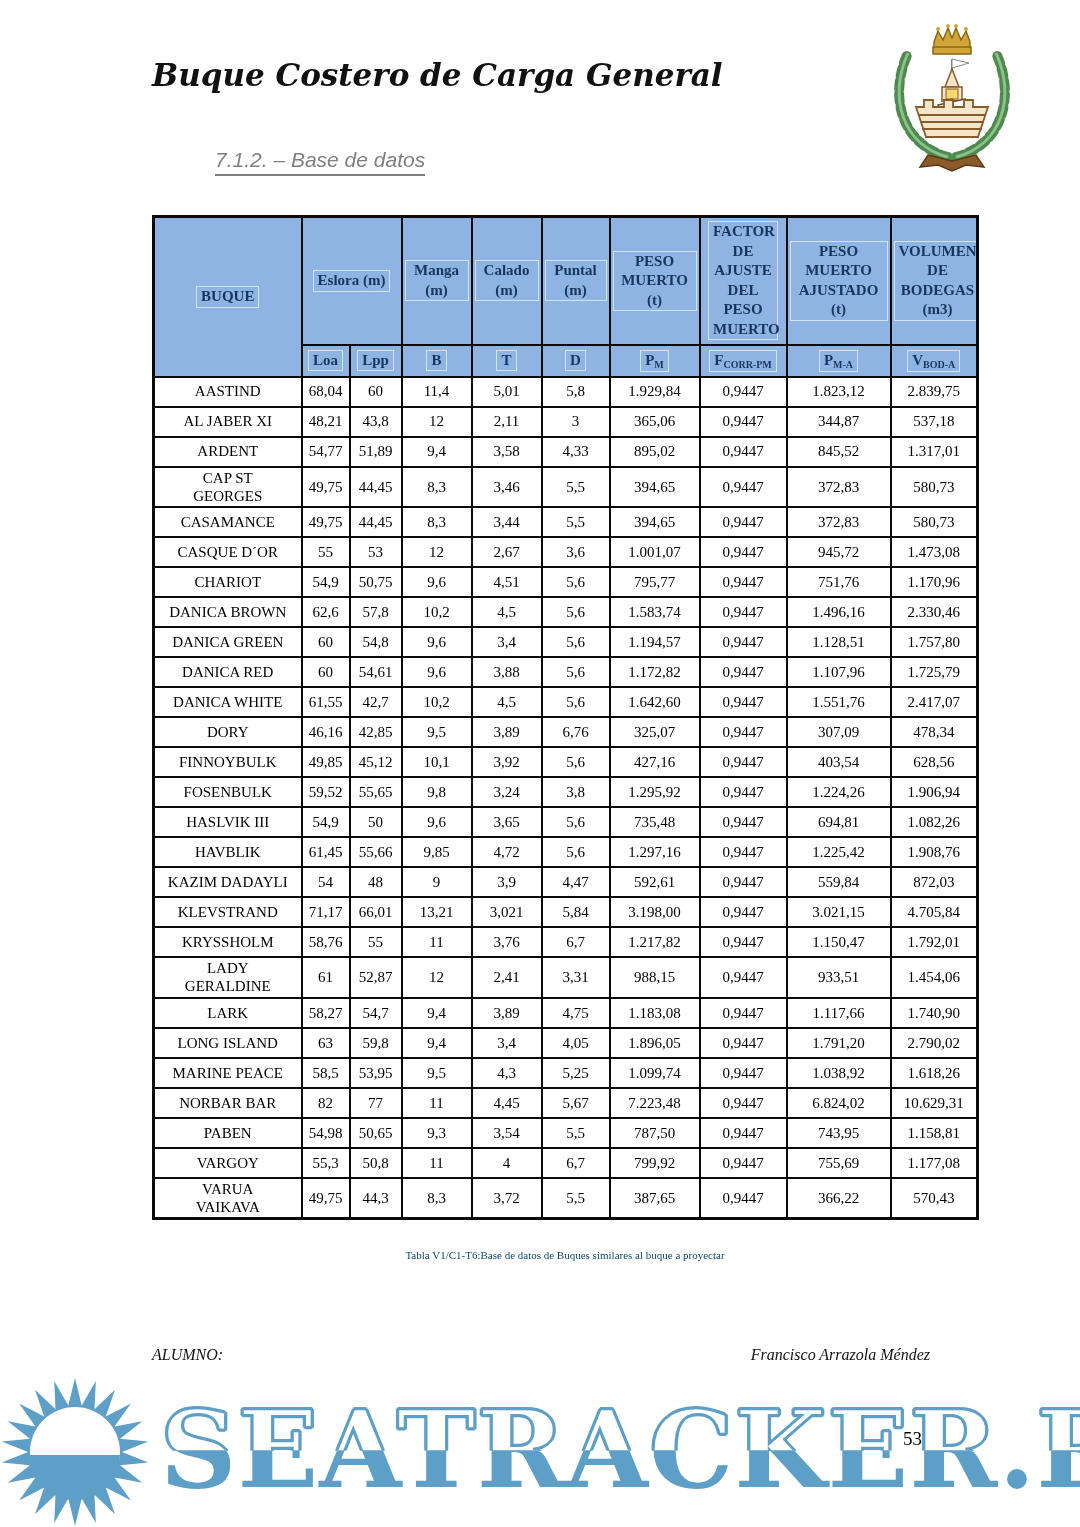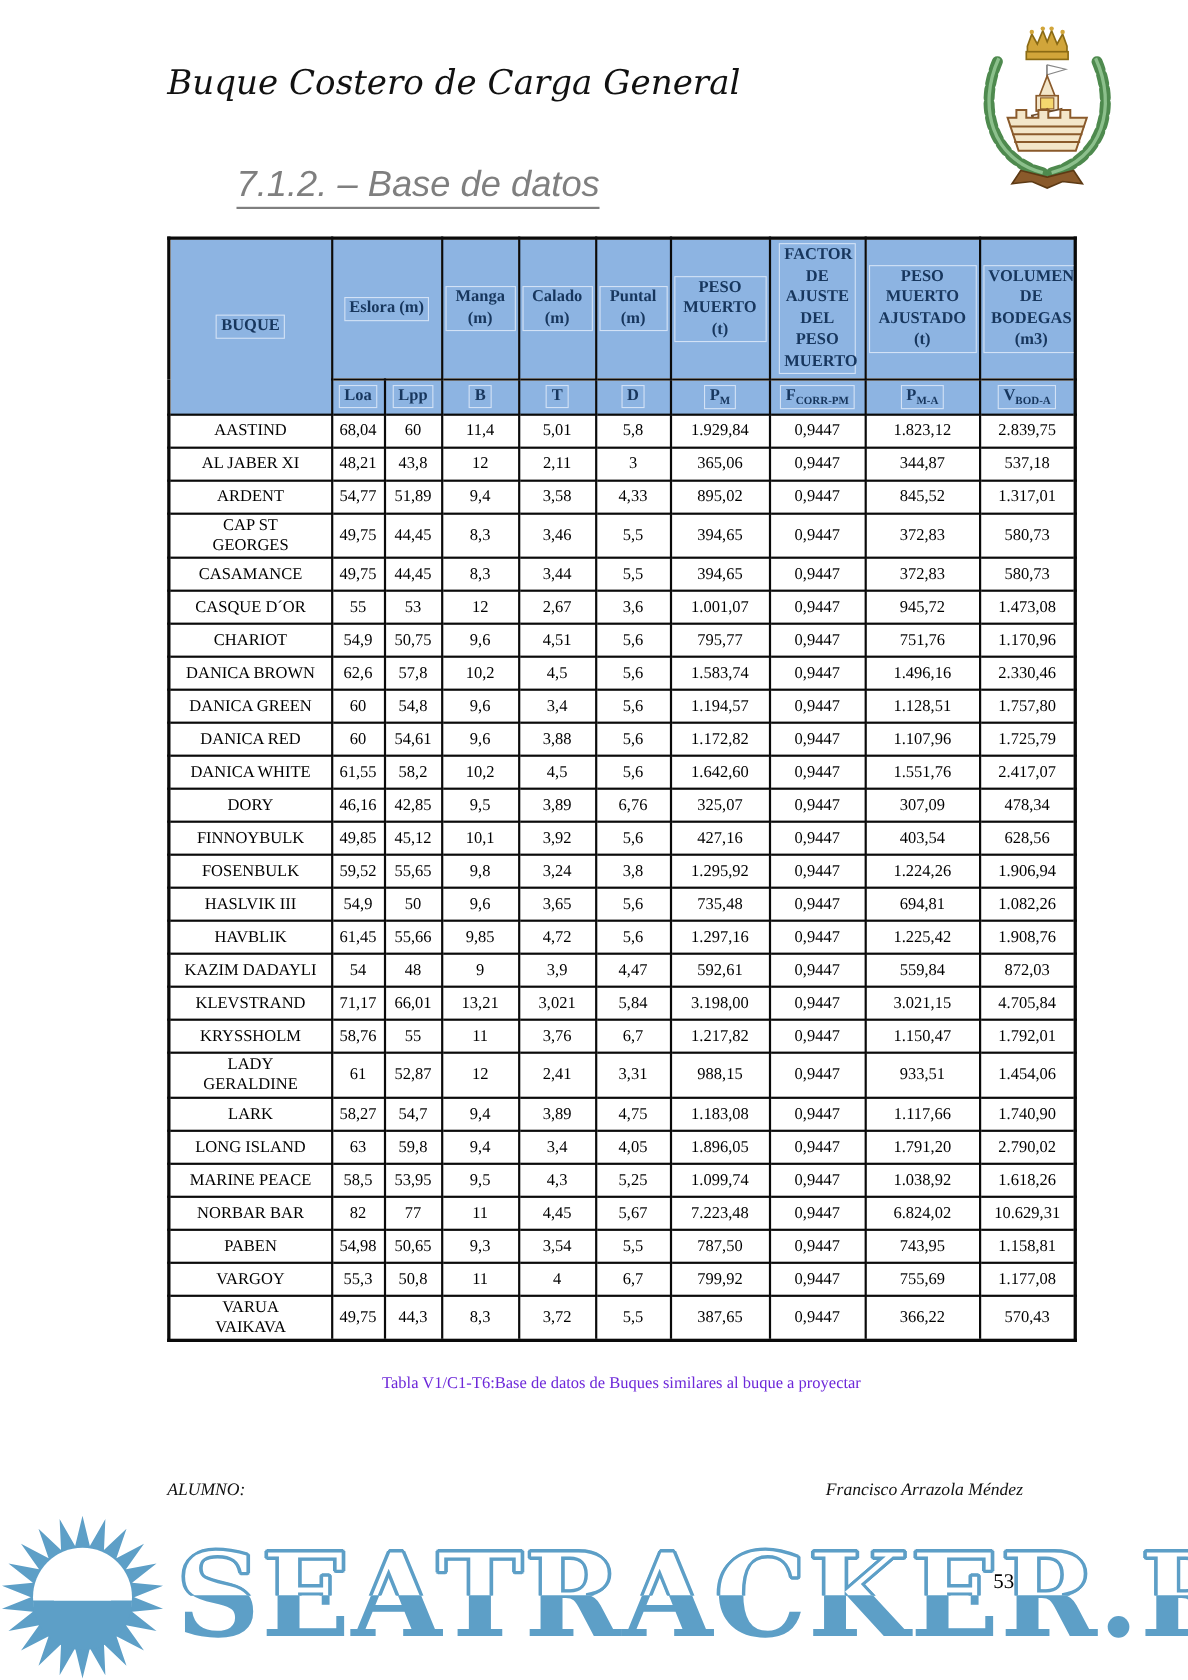--- a/index.html
+++ b/index.html
@@ -10,29 +10,29 @@
     --grid:#0a0a0a;
   }
   *{box-sizing:border-box;}
   html,body{margin:0;padding:0;}
   body{
     width:1080px;height:1527px;position:relative;background:#ffffff;
     font-family:"Liberation Serif",serif;color:#000;overflow:hidden;
   }
   
   .doc-header{position:absolute;left:152px;top:58px;width:700px;}
-  .doc-title{font-family:"DejaVu Serif",serif;font-style:italic;font-weight:normal;
+  .doc-title{font-family:"DejaVu Serif",serif;font-style:italic;font-weight:bold;
     font-size:31px;line-height:1.1;color:#111;}
   .doc-subtitle{font-family:"DejaVu Serif",serif;font-style:italic;font-weight:bold;
     font-size:18px;margin-top:4px;color:#111;}
   .crest{position:absolute;left:872px;top:10px;width:160px;height:162px;}
   .section-heading{
     position:absolute;left:215px;top:148px;
     font-family:"Liberation Sans",sans-serif;font-style:italic;
-    font-size:33px;color:var(--heading-gray);
+    font-size:21px;color:var(--heading-gray);
     border-bottom:2px solid var(--heading-gray);padding-bottom:2px;
   }
   
   table.ships{
     position:absolute;left:152px;top:215px;width:826px;
     border-collapse:collapse;table-layout:fixed;
   }
   table.ships th,table.ships td{
     border:2px solid var(--grid);text-align:center;vertical-align:middle;
     padding:1px 2px;overflow:hidden;
@@ -44,21 +44,21 @@
   }
   .hdr-box{display:inline-block;border:1px solid rgba(235,242,252,.75);padding:0 4px;}
   .hdr-box.narrow{max-width:70px;}
   tr.hrow1{height:128px;}
   tr.hrow2{height:32px;}
   table.ships td{font-size:15px;line-height:1.22;height:30px;}
   td.name-cell{white-space:pre-line;}
   sub.hsub{font-size:10px;vertical-align:-3px;}
   
   .caption{position:absolute;left:152px;top:1248px;width:826px;text-align:center;
-    font-size:15px;line-height:1.45;color:#6d28d9;}
+    font-size:11px;line-height:1.45;color:#0c4a6e;}
   
   .footer{position:absolute;left:152px;top:1346px;width:778px;z-index:3;
     font-style:italic;font-size:16px;color:#111;}
   .footer-row{display:flex;justify-content:space-between;}
   .footer-row + .footer-row{margin-top:16px;gap:41px;}
   
   .watermark{position:absolute;left:0;top:1377px;width:1080px;height:150px;z-index:1;}
   .sun{position:absolute;left:0;top:0;width:150px;height:150px;}
   .wm-text-wrap{position:absolute;left:160px;top:12px;width:920px;height:128px;}
   .wm-layer{
@@ -275,21 +275,21 @@
     <td>3,88</td>
     <td>5,6</td>
     <td>1.172,82</td>
     <td>0,9447</td>
     <td>1.107,96</td>
     <td>1.725,79</td>
   </tr>
       <tr>
     <td class="name-cell">DANICA WHITE</td>
     <td>61,55</td>
-    <td>58,2</td>
+    <td>42,7</td>
     <td>10,2</td>
     <td>4,5</td>
     <td>5,6</td>
     <td>1.642,60</td>
     <td>0,9447</td>
     <td>1.551,76</td>
     <td>2.417,07</td>
   </tr>
       <tr>
     <td class="name-cell">DORY</td>

